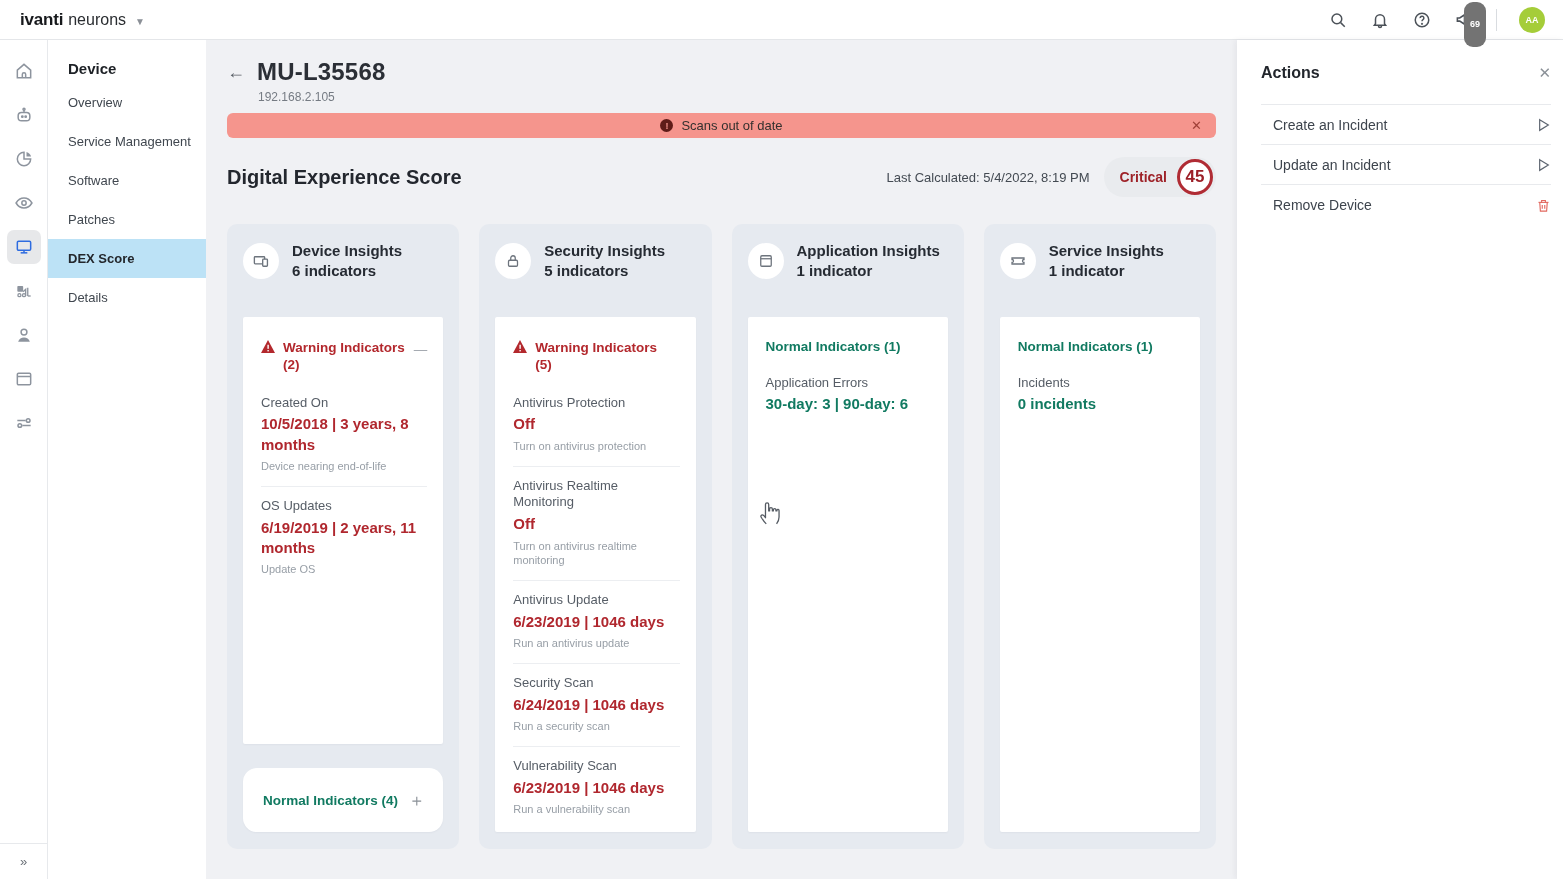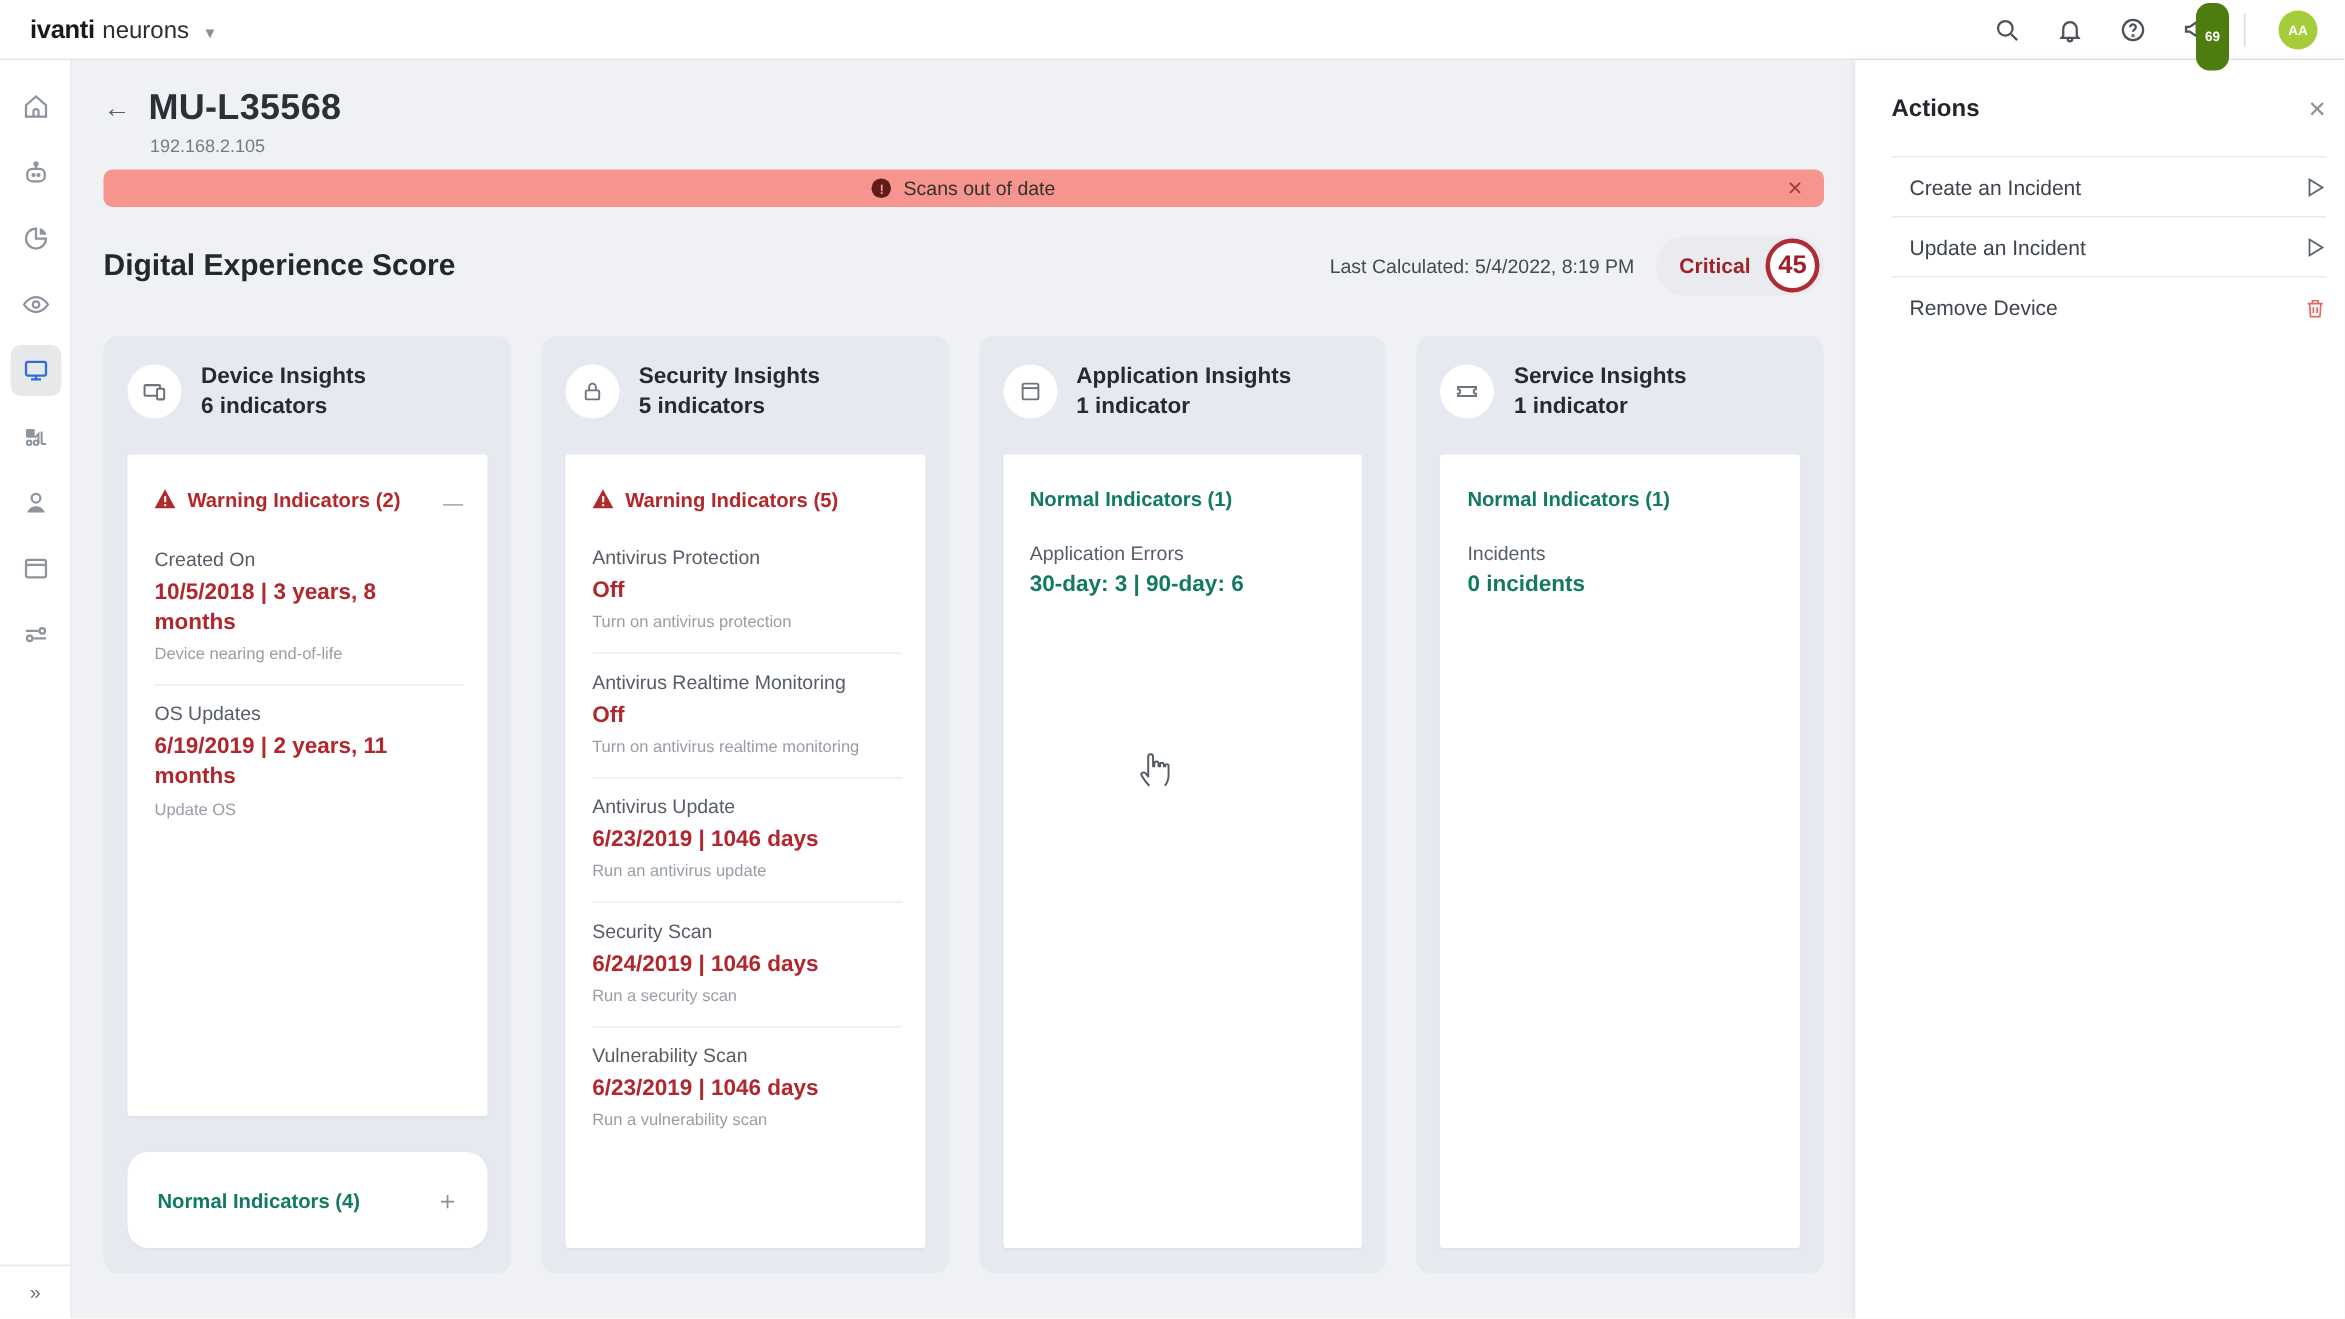--- a/index.html
+++ b/index.html
@@ -7,21 +7,21 @@
   .app { width:1563px; height:879px; display:flex; flex-direction:column; position:relative; }
 
   
   .topbar { height:40px; background:#fff; border-bottom:1px solid #e4e6e9; display:flex; align-items:center; justify-content:space-between; padding:0 18px 0 20px; flex:0 0 auto; }
   .brand { display:flex; align-items:baseline; gap:5px; cursor:pointer; }
   .brand-primary { font-weight:bold; font-size:17px; color:#17191c; letter-spacing:-0.2px; }
   .brand-secondary { font-size:16px; color:#2a2d31;text-align:right; }
   .brand-caret { color:#8b9097; font-size:10px; margin-left:4px; }
   .topbar-right { display:flex; align-items:center; gap:22px; }
   .tb-icon { width:20px; height:20px; color:#4c5259; display:inline-flex; align-items:center; justify-content:center; cursor:pointer; position:relative; }
-  .tb-badge { position:absolute; top:-8px; right:-12px; background:#4d7c0f; color:#fff; font-size:9px; font-weight:bold; border-radius:9px; padding:18px 6px; line-height:1; }
+  .tb-badge { position:absolute; top:-8px; right:-12px; background:#737373; color:#fff; font-size:9px; font-weight:bold; border-radius:9px; padding:18px 6px; line-height:1; }
   .tb-divider { width:1px; height:22px; background:#d9dce0; }
   .avatar { width:26px; height:26px; border-radius:50%; background:#a5cd39; color:#fff; font-size:9px; font-weight:bold; display:flex; align-items:center; justify-content:center; cursor:pointer; }
 
   
   .body { flex:1; display:flex; min-height:0; }
   .rail { width:48px; background:#fff; border-right:1px solid #e7e9ec; display:flex; flex-direction:column; align-items:center; padding-top:14px; gap:10px; flex:0 0 auto; }
   .rail-item { width:34px; height:34px; border-radius:7px; display:flex; align-items:center; justify-content:center; color:#8d949e; cursor:pointer; flex:0 0 auto; }
   .rail-item.active { background:#e7e8ea; color:#2e6ce0; }
   .rail-spacer { flex:1; }
   .rail-expander { width:48px; height:36px; border-top:1px solid #e7e9ec; display:flex; align-items:center; justify-content:center; color:#6a7077; font-size:13px; cursor:pointer; flex:0 0 auto; }
@@ -49,21 +49,21 @@
   .last-calc { font-size:13px; color:#434a52; }
   .score-pill { background:#e9ebee; border-radius:22px; height:40px; display:flex; align-items:center; gap:10px; padding:0 3px 0 16px; }
   .score-label { font-size:14px; font-weight:bold; color:#9e2228; }
   .score-circle { width:36px; height:36px; border-radius:50%; background:#fff; border:3px solid #b02c34; color:#9c1f27; font-size:17px; font-weight:bold; display:flex; align-items:center; justify-content:center; }
 
   .cards { margin-top:27px; height:625px; display:grid; grid-template-columns:repeat(4, 1fr); gap:20px; }
   .card-outer { background:#e6eaf0; border-radius:10px; padding:17px 16px 17px 16px; display:flex; flex-direction:column; min-height:0; }
   .card-head { display:flex; align-items:center; gap:13px; }
   .card-head-icon { width:36px; height:36px; border-radius:50%; background:#fff; color:#6d747d; display:flex; align-items:center; justify-content:center; flex:0 0 auto; }
   .card-title { font-size:15px; font-weight:bold; color:#262b33; line-height:1.35; }
-  .card-inner { margin-top:21px; background:#fff; border-radius:2px; padding:16px 16px 12px 18px; flex:1; min-height:0; box-shadow:0 1px 2px rgba(25,32,45,0.04); }
+  .card-inner { margin-top:35px; background:#fff; border-radius:2px; padding:16px 16px 12px 18px; flex:1; min-height:0; box-shadow:0 1px 2px rgba(25,32,45,0.04); }
   .warn-head { display:flex; align-items:flex-start; color:#b3282d; font-size:13.5px; font-weight:bold; line-height:1.3; margin:6px 0 10px 0; }
   .warn-head .warn-text { flex:1; padding-right:6px; }
   .warn-tri { margin-right:8px; margin-top:1px; flex:0 0 auto; }
   .collapse-dash { color:#9aa0a7; font-weight:normal; cursor:pointer; flex:0 0 auto; margin-top:2px; }
   .normal-head { color:#117a61; font-size:13.5px; font-weight:bold; margin:6px 0 10px 0; }
   .indicator { padding:11px 0 12px 0; }
   .indicator + .indicator { border-top:1px solid #eceef1; }
   .ind-label { font-size:13px; color:#565d66; line-height:1.3; }
   .ind-value { font-size:15px; font-weight:bold; color:#b0272e; margin-top:3px; line-height:1.35; }
   .ind-value.teal { color:#117a61; }
@@ -193,20 +193,29 @@
             <line x1="4" y1="9" x2="14" y2="9"></line>
             <circle cx="17" cy="9" r="2.2"></circle>
             <line x1="20" y1="15" x2="10" y2="15"></line>
             <circle cx="7" cy="15" r="2.2"></circle>
           </svg>
       </span>
       <span class="rail-spacer"></span>
       <span class="rail-expander">»</span>
     </div>
 
+    <div class="menu">
+      <div class="menu-heading">Device</div>
+      <div class="menu-item">Overview</div>
+      <div class="menu-item">Service Management</div>
+      <div class="menu-item">Software</div>
+      <div class="menu-item">Patches</div>
+      <div class="menu-item active">DEX Score</div>
+      <div class="menu-item">Details</div>
+    </div>
 
     <div class="content">
       <div class="page-header">
         <span class="back-arrow">←</span>
         <span class="device-name">MU-L35568</span>
       </div>
       <div class="device-ip">192.168.2.105</div>
 
       <div class="banner">
         <span class="banner-icon">!</span>

